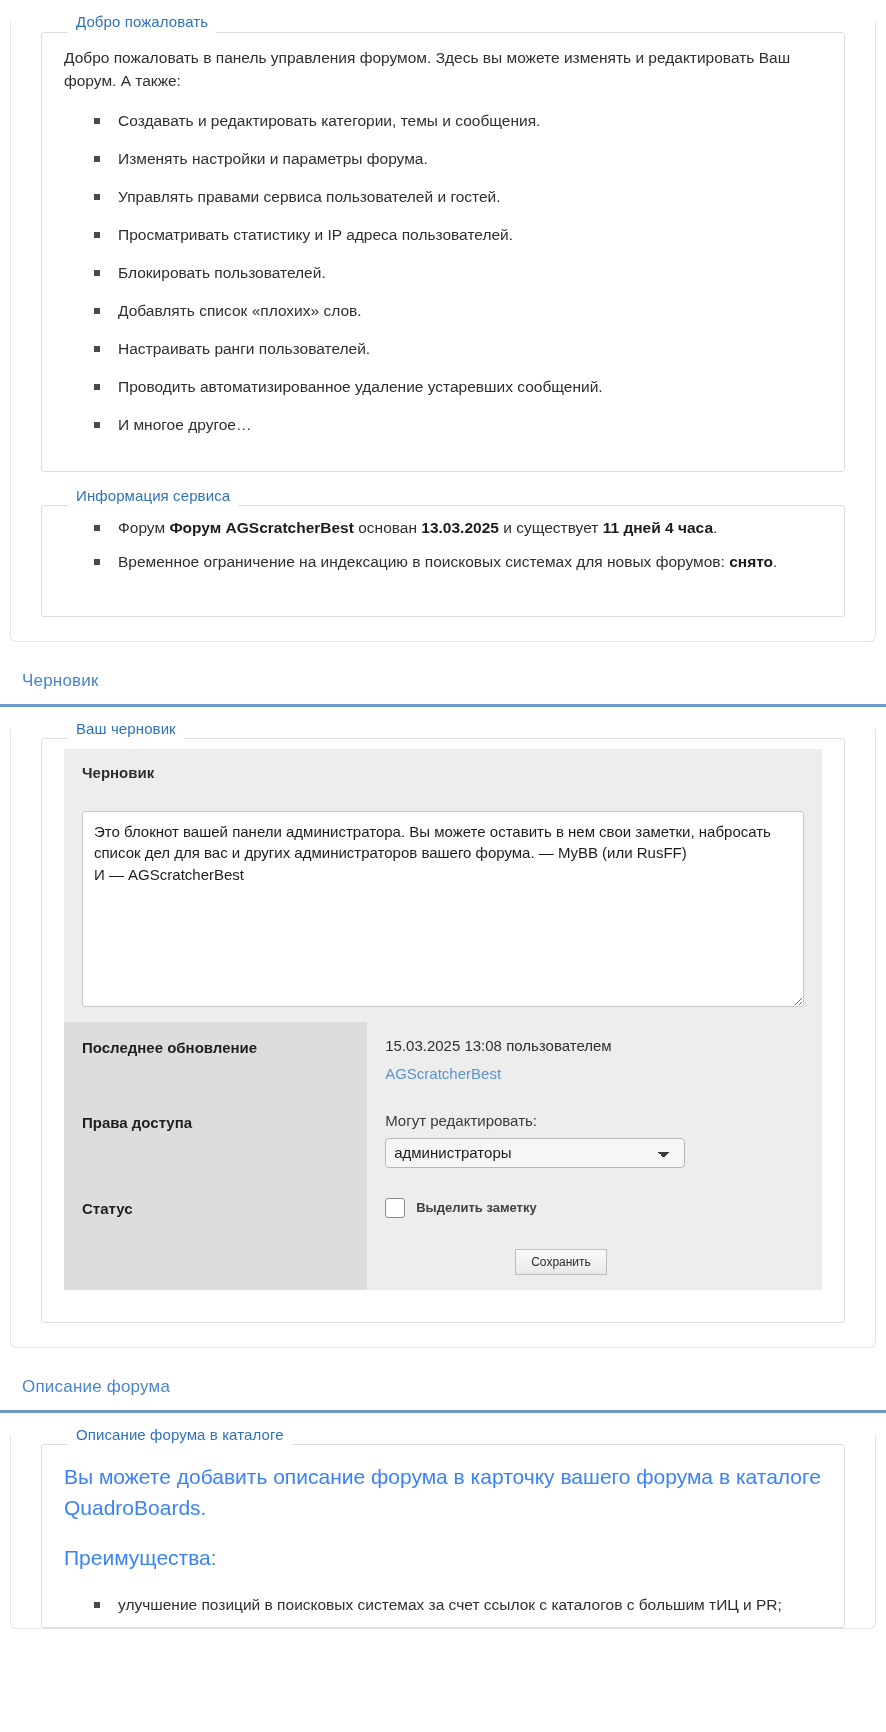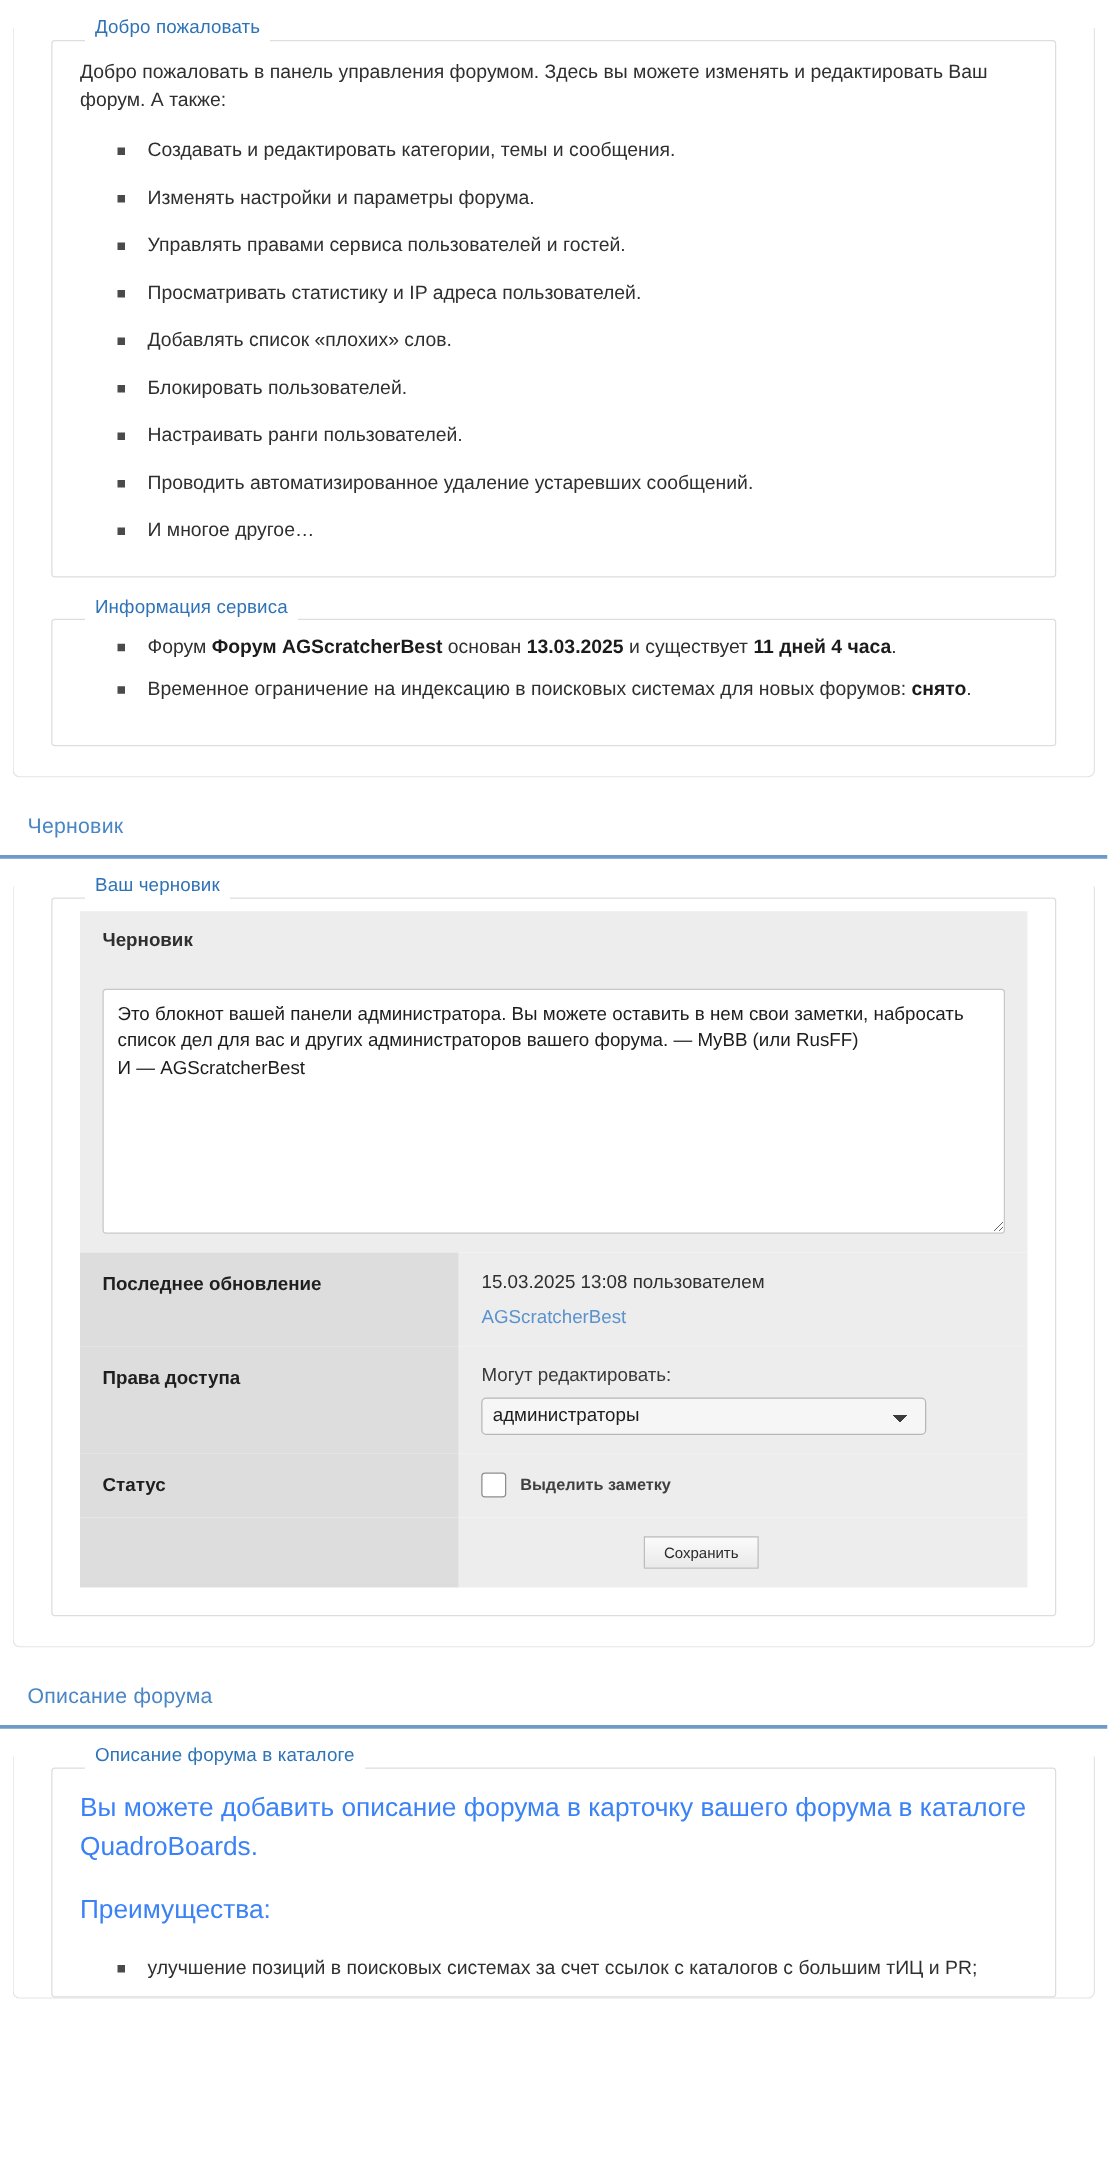--- a/index.html
+++ b/index.html
@@ -26,21 +26,21 @@
     margin: 0 10px 0 10px;
     padding: 0;
   }
   .panel.flush-top { border-top: none; border-radius: 0 0 6px 6px; }
 
   
   .fieldbox {
     border: 1px solid #dddddd;
     border-radius: 3px;
     margin: 22px 30px 24px 30px;
-    padding: 0 22px 22px 22px;
+    padding: 0 22px 32px 22px;
     position: relative;
   }
   .fieldbox > .legend {
     position: relative;
     top: -10px;
     display: inline-block;
     background: #ffffff;
     padding: 0 8px;
     margin-left: 4px;
     color: #2f73b7;
@@ -159,21 +159,21 @@
   }
 
   .label-above {
     display: block;
     color: #3a3a3a;
     font-size: 15px;
     margin-bottom: 9px;
   }
 
   select.perm-select {
-    width: 356px;
+    width: 300px;
     height: 30px;
     font-family: "Liberation Sans", sans-serif;
     font-size: 15px;
     color: #1d1d1d;
     background: #f6f6f6;
     border: 1px solid #b7b7b7;
     border-radius: 4px;
     padding: 3px 8px;
     appearance: none;
     -webkit-appearance: none;
@@ -243,22 +243,22 @@
   <fieldset class="fieldbox" style="border:1px solid #dddddd;">
     <legend class="legend">Добро пожаловать</legend>
 
     <p class="intro-text">Добро пожаловать в панель управления форумом. Здесь вы можете изменять и редактировать Ваш форум. А также:</p>
 
     <ul class="bullets">
       <li>Создавать и редактировать категории, темы и сообщения.</li>
       <li>Изменять настройки и параметры форума.</li>
       <li>Управлять правами сервиса пользователей и гостей.</li>
       <li>Просматривать статистику и IP адреса пользователей.</li>
+      <li>Блокировать пользователей.</li>
       <li>Добавлять список «плохих» слов.</li>
-      <li>Блокировать пользователей.</li>
       <li>Настраивать ранги пользователей.</li>
       <li>Проводить автоматизированное удаление устаревших сообщений.</li>
       <li>И многое другое…</li>
     </ul>
   </fieldset>
 
   <fieldset class="fieldbox" style="margin-top:4px;">
     <legend class="legend">Информация сервиса</legend>
 
     <ul class="bullets tight">

